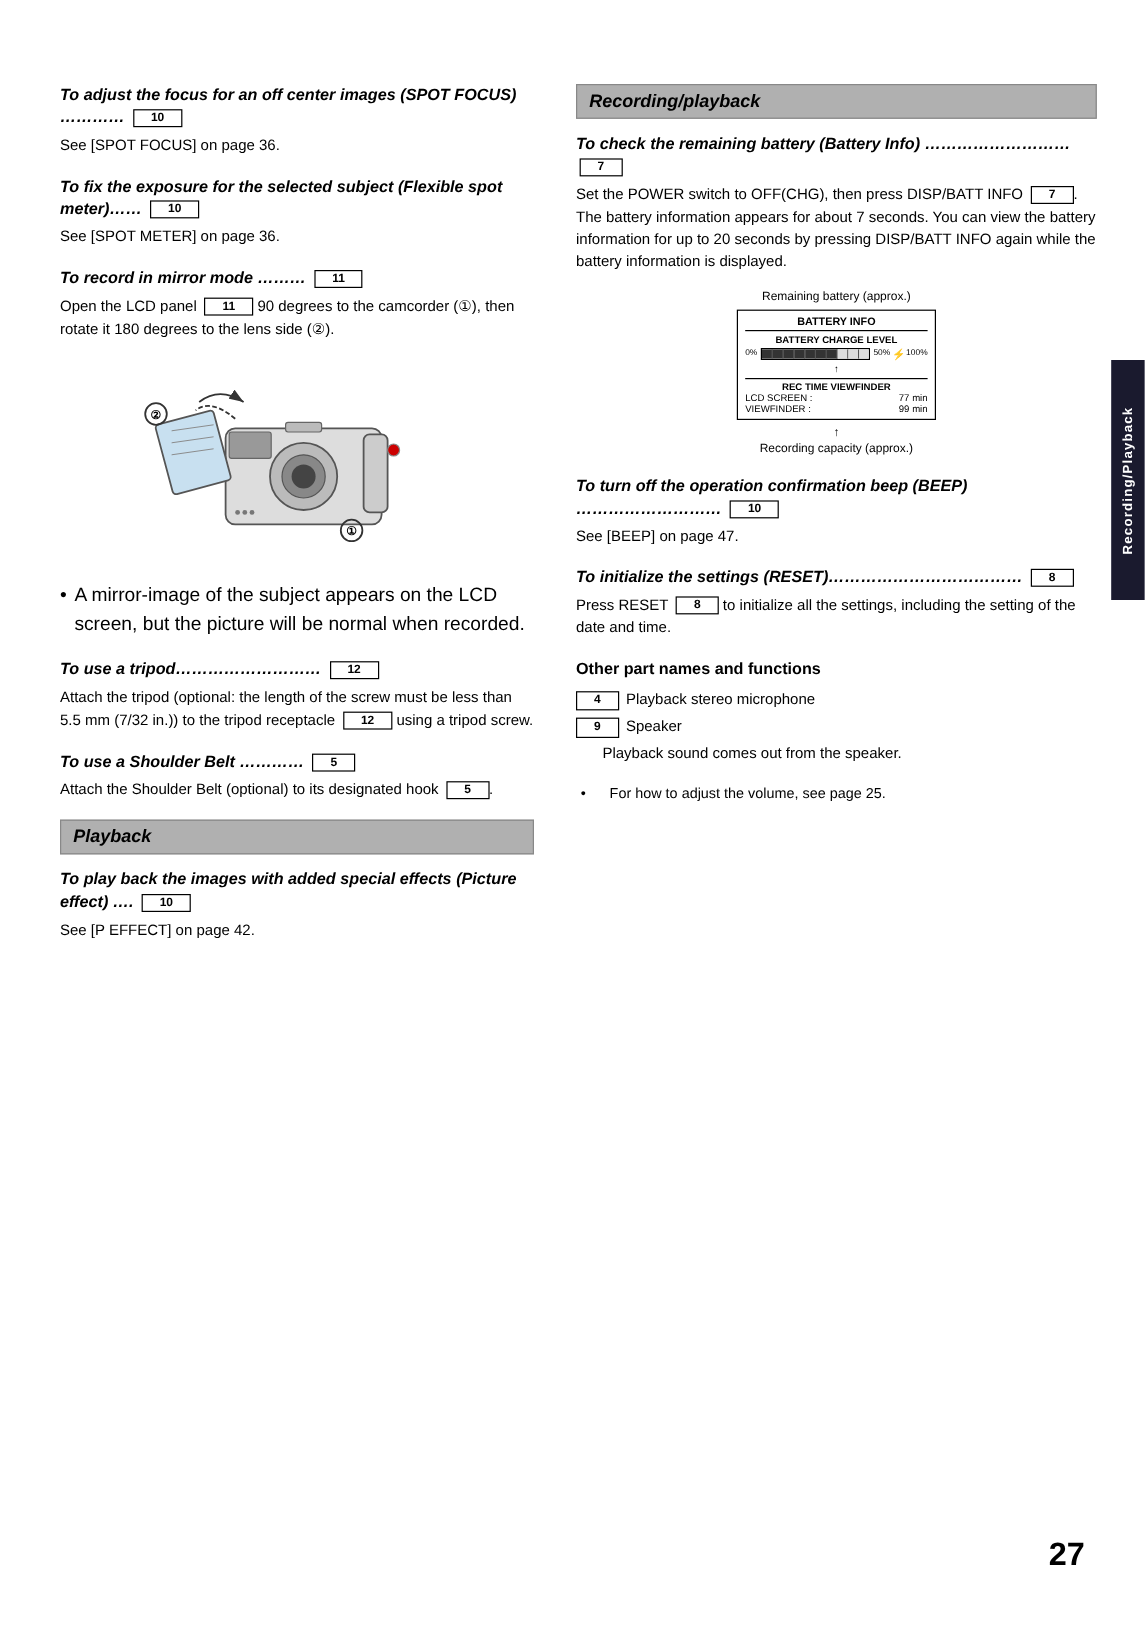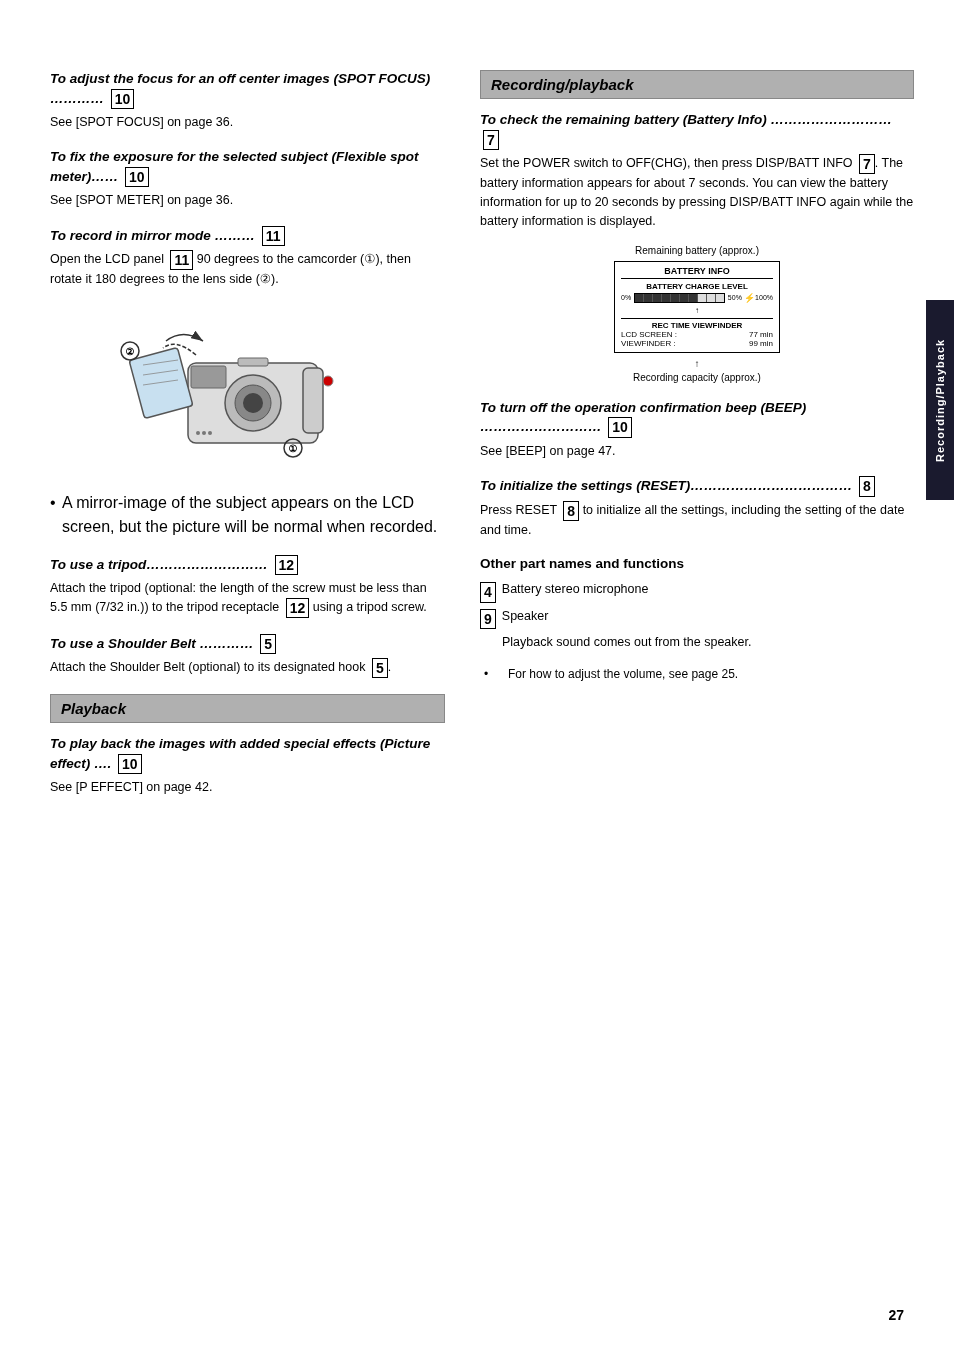--- a/index.html
+++ b/index.html
@@ -64,24 +64,24 @@
       font-size: 13.5px;
       font-weight: bold;
       font-style: italic;
       line-height: 1.4;
       margin-bottom: 4px;
     }
 
     .badge {
       display: inline-block;
       border: 1.5px solid #000;
-      font-size: 14px;
+      font-size: 10px;
       font-weight: bold;
       font-style: normal;
-      padding: 0 3px;
+      padding: 0 14px;
       line-height: 1.3;
       margin-left: 3px;
       vertical-align: middle;
     }
 
     .body-text {
       font-size: 12.5px;
       line-height: 1.5;
       margin-bottom: 14px;
     }
@@ -188,23 +188,23 @@
     }
     .number-list-item .badge {
       flex-shrink: 0;
       margin-top: 2px;
       margin-left: 0;
     }
 
     
     .page-number {
       position: absolute;
-      bottom: 34px;
+      bottom: 46px;
       right: 50px;
-      font-size: 14px;
+      font-size: 27px;
       font-weight: bold;
     }
 
     
     .camcorder-svg {
       width: 280px;
       height: 180px;
       display: block;
       margin: 8px auto;
     }
@@ -417,21 +417,21 @@
         </div>
       </div>
 
       <div class="section-block">
         <div class="section-heading" style="font-style:normal;">
           <span>Other part names and functions</span>
         </div>
         <div style="margin-top:6px;">
           <div class="number-list-item">
             <span class="badge">4</span>
-            <span>Battery stereo microphone</span>
+            <span>Playback stereo microphone</span>
           </div>
           <div class="number-list-item">
             <span class="badge">9</span>
             <span>Speaker</span>
           </div>
           <div class="body-text" style="padding-left:22px;margin-top:2px;">Playback sound comes out from the speaker.</div>
           <div class="sub-bullet" style="padding-left:28px;">For how to adjust the volume, see page 25.</div>
         </div>
       </div>
 

